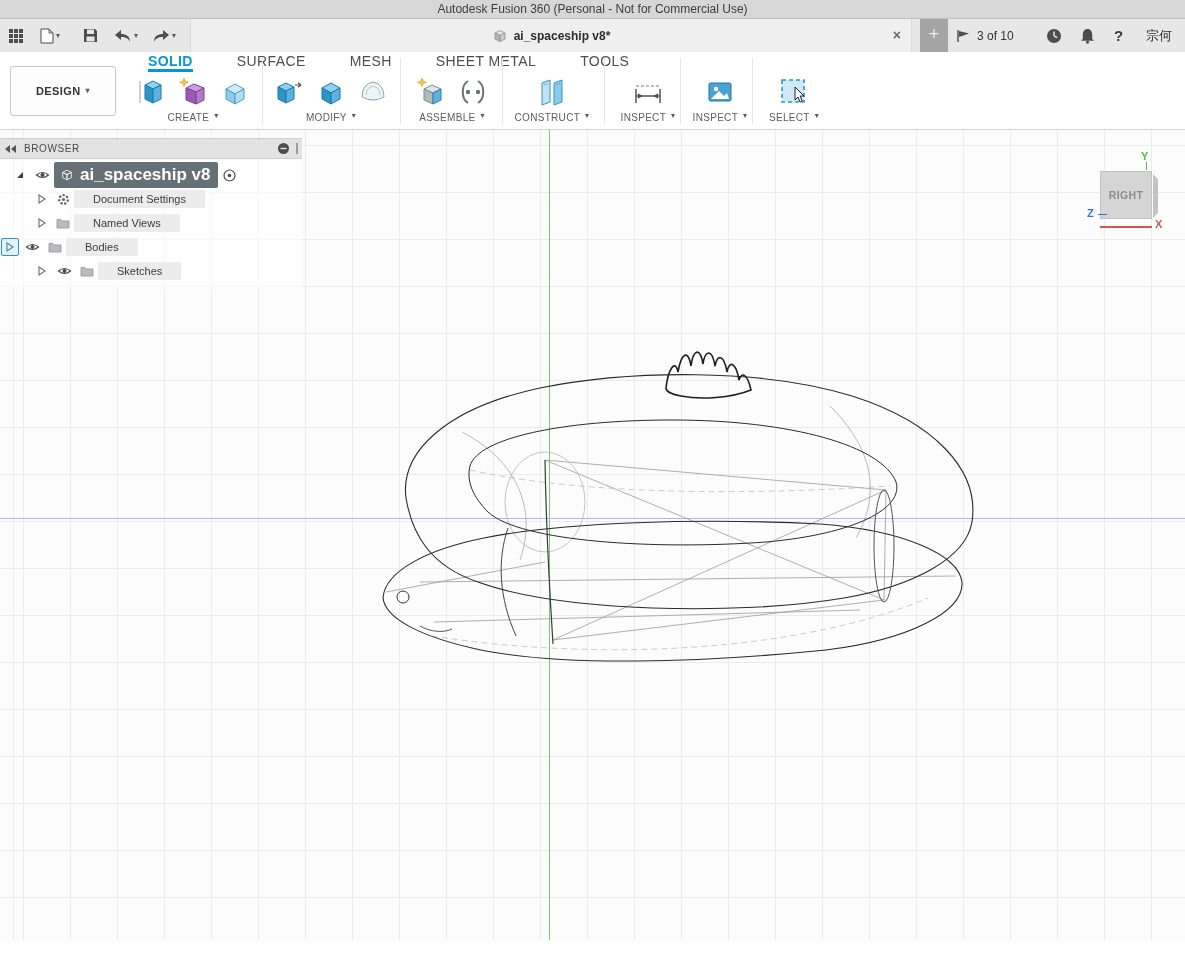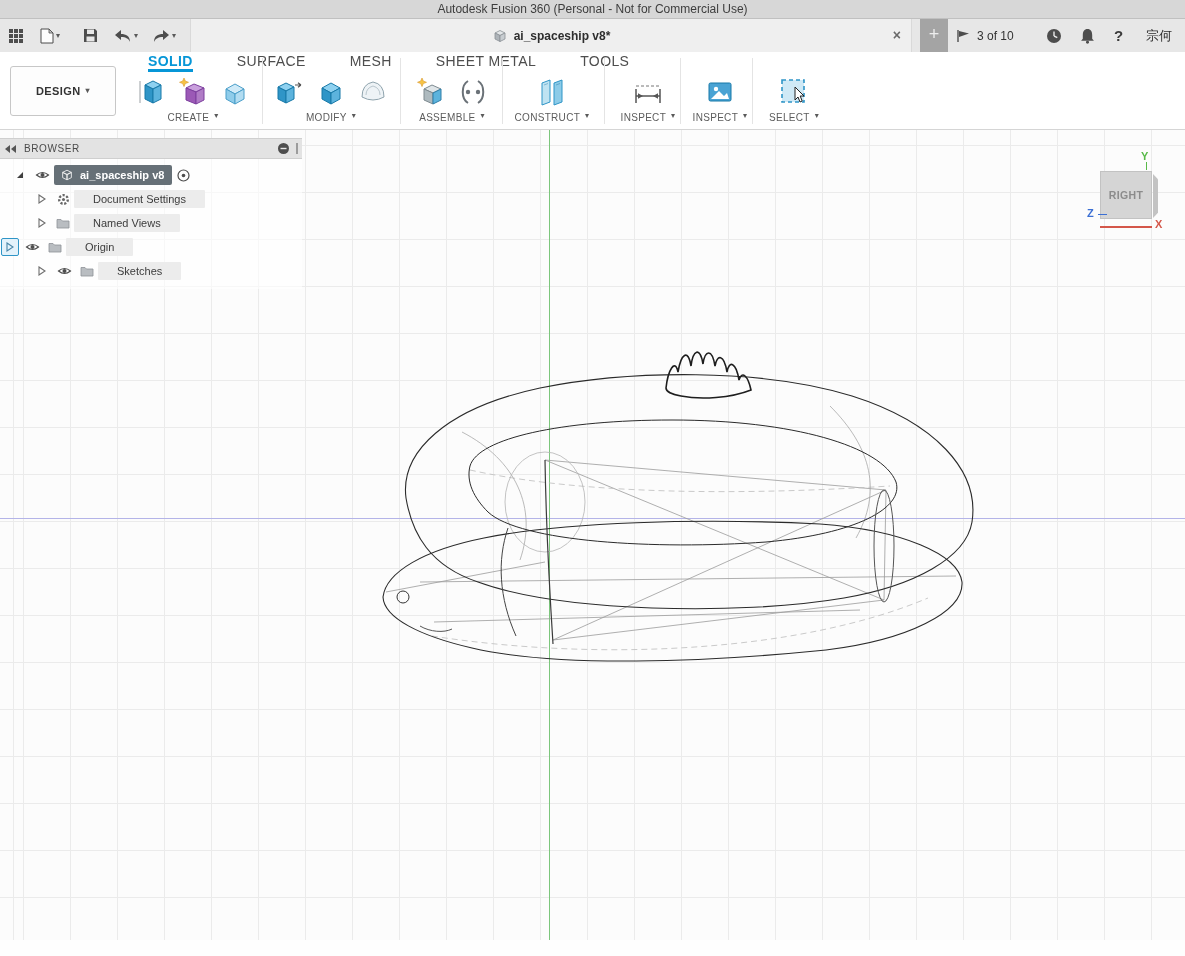--- a/index.html
+++ b/index.html
@@ -72,21 +72,21 @@
   .grip { width:2px; height:11px; background:#9c9c9c; }
   .tree { padding-top:4px; padding-bottom:6px; }
   .trow { height:24px; display:flex; align-items:center; font-size:11px; color:#3c3c3c; cursor:pointer; }
   .slot-dis { width:20px; display:flex; justify-content:center; }
   .slot-dis.focus { border:1px solid #2f95c7; background:#e3f2fb; border-radius:2px; width:18px; height:18px; align-items:center; margin:0 1px; }
   .slot-eye { width:24px; display:flex; justify-content:center; }
   .slot-ic { width:22px; display:flex; justify-content:center; }
   .tlabel { background:#ececec; padding:3px 19px; border-radius:1px; white-space:nowrap; }
   .root-row { height:24px; display:flex; align-items:center; }
   .root-hl { display:flex; align-items:center; gap:6px; background:#667077; border-radius:2px; padding:3px 8px 3px 6px; }
-  .root-hl span { color:#fff; font-size:11px; font-weight:bold; }
+  .root-hl span { color:#fff; font-size:17px; font-weight:bold; }
   .ind1 { margin-left:32px; }
 </style>
 </head>
 <body>
 
 <div class="app">
 
   <div class="titlebar">
     <span>Autodesk Fusion 360 (Personal - Not for Commercial Use)</span>
   </div>
@@ -466,21 +466,21 @@
             <svg width="15" height="10" viewBox="0 0 14 10">
               <path d="M1,5 Q7,0 13,5 Q7,10 1,5 Z" fill="none" stroke="#4d4d4d" stroke-width="1.2"></path>
               <circle cx="7" cy="5" r="2" fill="#4d4d4d"></circle>
             </svg>
           </div>
           <div class="slot-ic">
             <svg width="14" height="11" viewBox="0 0 14 11">
                 <path d="M1,1.5 h4 l1.5,1.5 H13 v7 H1 Z" fill="#b9bdc1" stroke="#8e9297" stroke-width="0.8"></path>
               </svg>
           </div>
-          <span class="tlabel">Origin</span>
+          <span class="tlabel">Bodies</span>
         </div>
 
         <div class="trow">
           <div class="slot-dis ind1">
             <svg width="8" height="10" viewBox="0 0 8 10">
                 <polygon points="1,1 7,5 1,9" fill="none" stroke="#6e6e6e" stroke-width="1.1"></polygon>
               </svg>
           </div>
           <div class="slot-eye">
             <svg width="15" height="10" viewBox="0 0 14 10">

